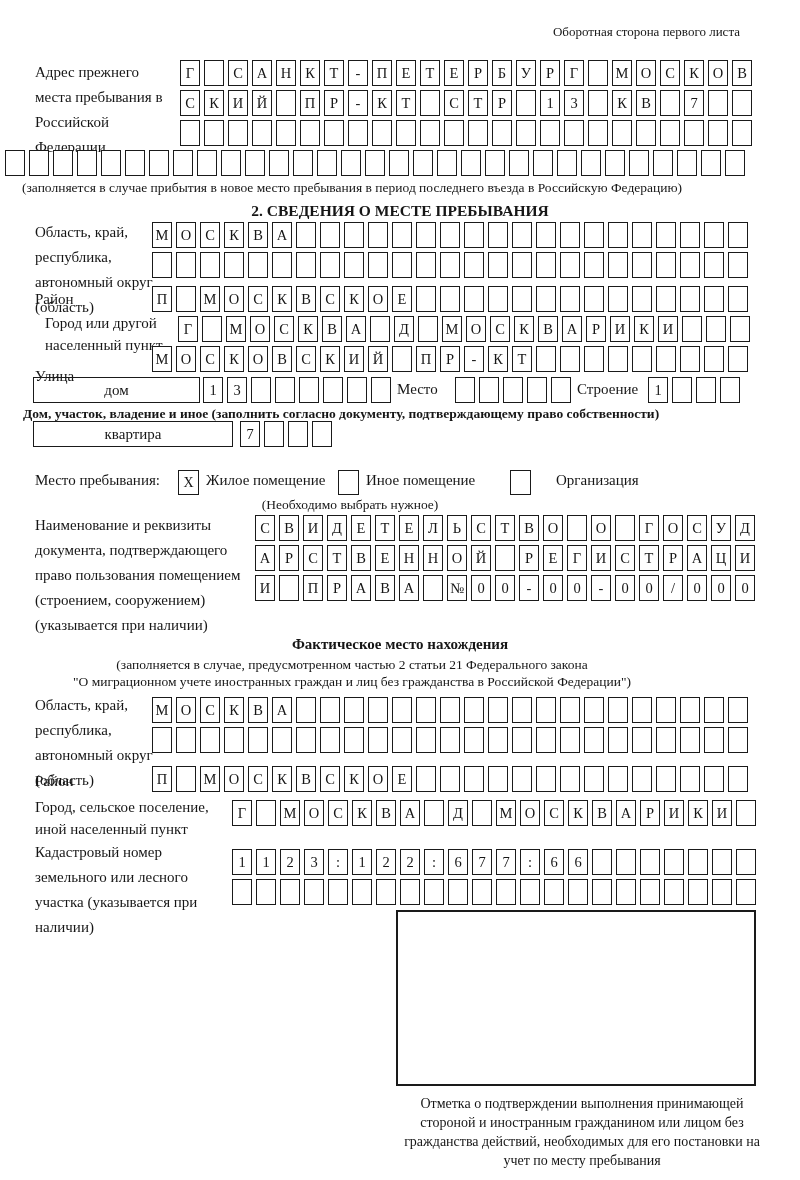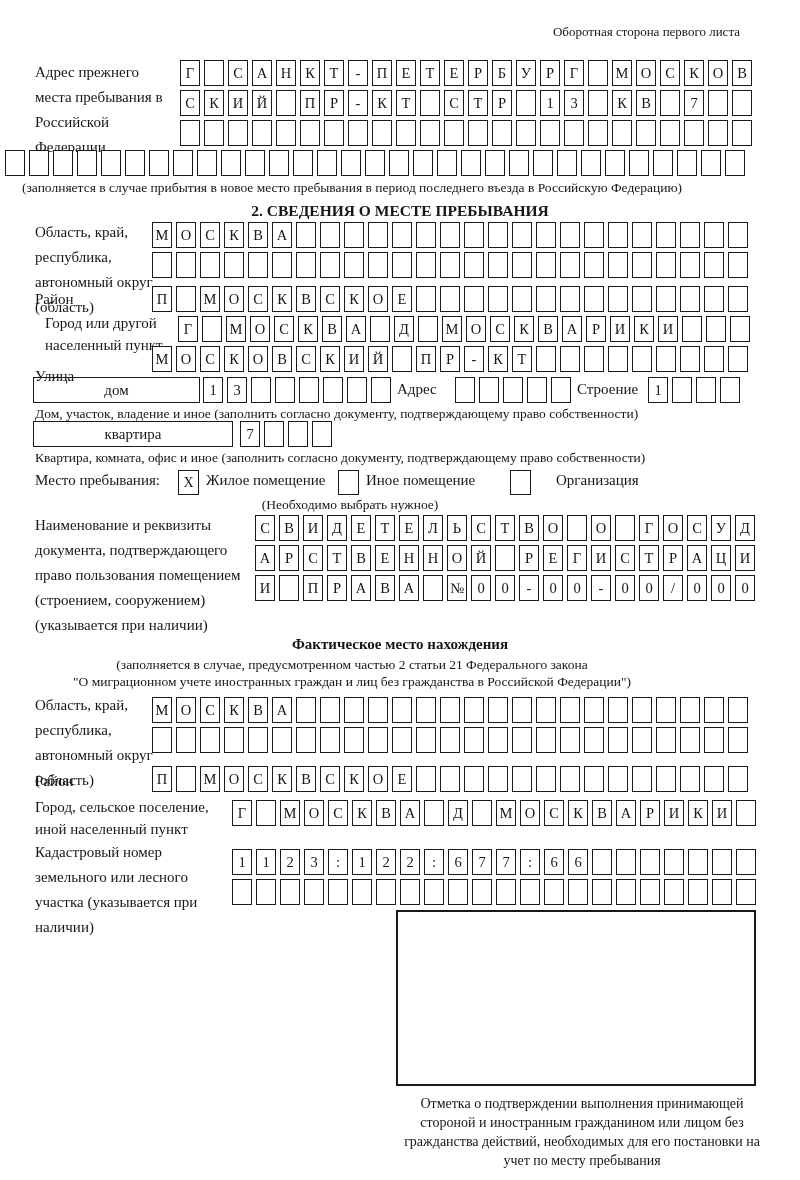--- a/index.html
+++ b/index.html
@@ -291,45 +291,44 @@
   <div class="cell-row" style="left:203px;top:377px;">
       <div class="cell">1</div>
       <div class="cell">3</div>
       <div class="cell"></div>
       <div class="cell"></div>
       <div class="cell"></div>
       <div class="cell"></div>
       <div class="cell"></div>
       <div class="cell"></div>
     </div>
-  <div class="inline-lbl" style="left:397px;top:381px;">Адрес</div>
+  <div class="inline-lbl" style="left:397px;top:381px;">Место</div>
   <div class="cell-row" style="left:455px;top:377px;">
       <div class="cell"></div>
       <div class="cell"></div>
       <div class="cell"></div>
       <div class="cell"></div>
       <div class="cell"></div>
     </div>
   <div class="inline-lbl" style="left:577px;top:381px;">Строение</div>
   <div class="cell-row" style="left:648px;top:377px;">
       <div class="cell">1</div>
       <div class="cell"></div>
       <div class="cell"></div>
       <div class="cell"></div>
     </div>
-  <div class="caption" style="left:35px;top:406px;">Дом, участок, владение и иное (заполнить согласно документу, подтверждающему право собственности)</div>
+  <div class="caption" style="left:23px;top:406px;font-weight:bold;">Дом, участок, владение и иное (заполнить согласно документу, подтверждающему право собственности)</div>
 
   <div class="widebox" style="left:33px;top:421px;width:200px;">квартира</div>
   <div class="cell-row" style="left:240px;top:421px;">
       <div class="cell">7</div>
       <div class="cell"></div>
       <div class="cell"></div>
       <div class="cell"></div>
     </div>
-  <div class="caption" style="left:35px;top:450px;">Квартира, комната, офис и иное (заполнить согласно документу, подтверждающему право собственности)</div>
 
   <div class="inline-lbl" style="left:35px;top:472px;">Место пребывания:</div>
   <div class="checkbox" style="left:178px;top:470px;">X</div>
   <div class="inline-lbl" style="left:206px;top:472px;">Жилое помещение</div>
   <div class="checkbox" style="left:338px;top:470px;"></div>
   <div class="inline-lbl" style="left:366px;top:472px;">Иное помещение</div>
   <div class="checkbox" style="left:510px;top:470px;"></div>
   <div class="inline-lbl" style="left:556px;top:472px;">Организация</div>
   <div class="abs" style="left:180px;top:497px;width:340px;text-align:center;font-size:13.5px;">(Необходимо выбрать нужное)</div>
 

